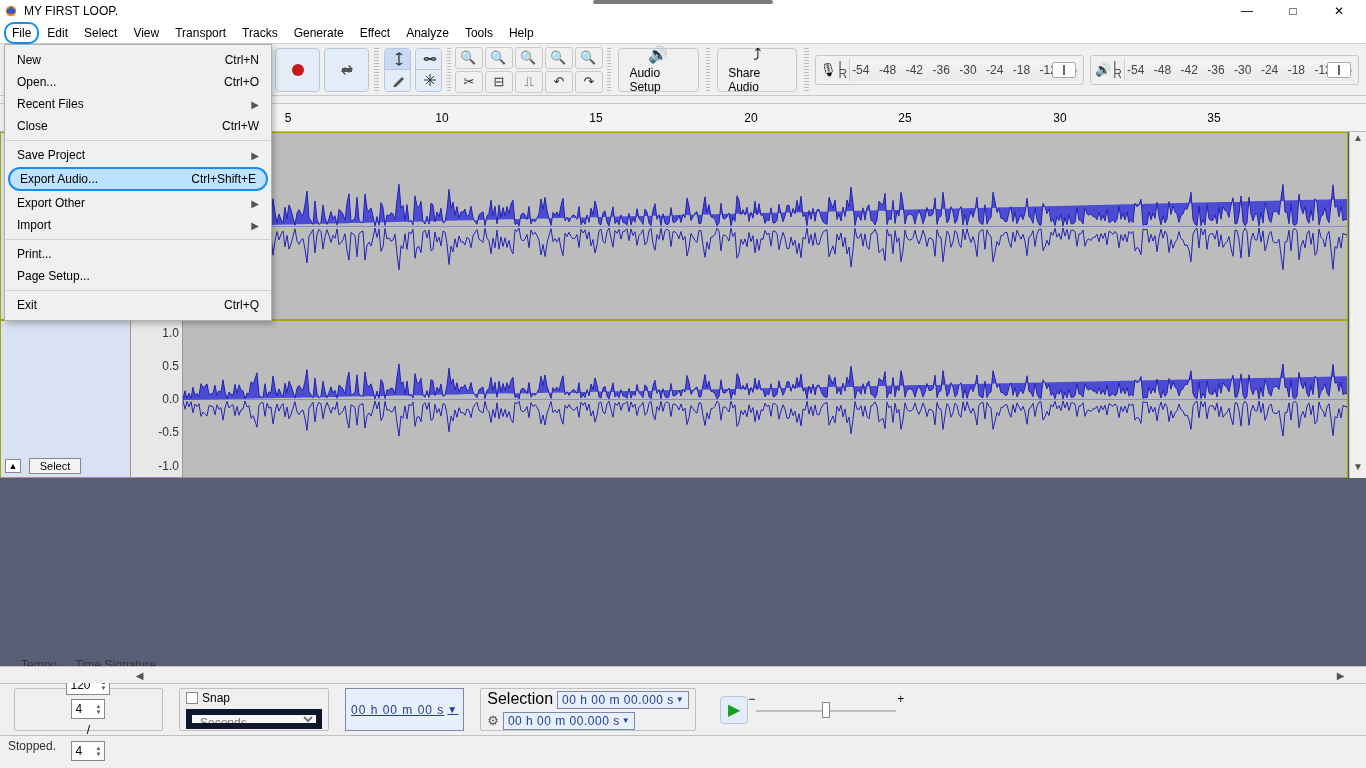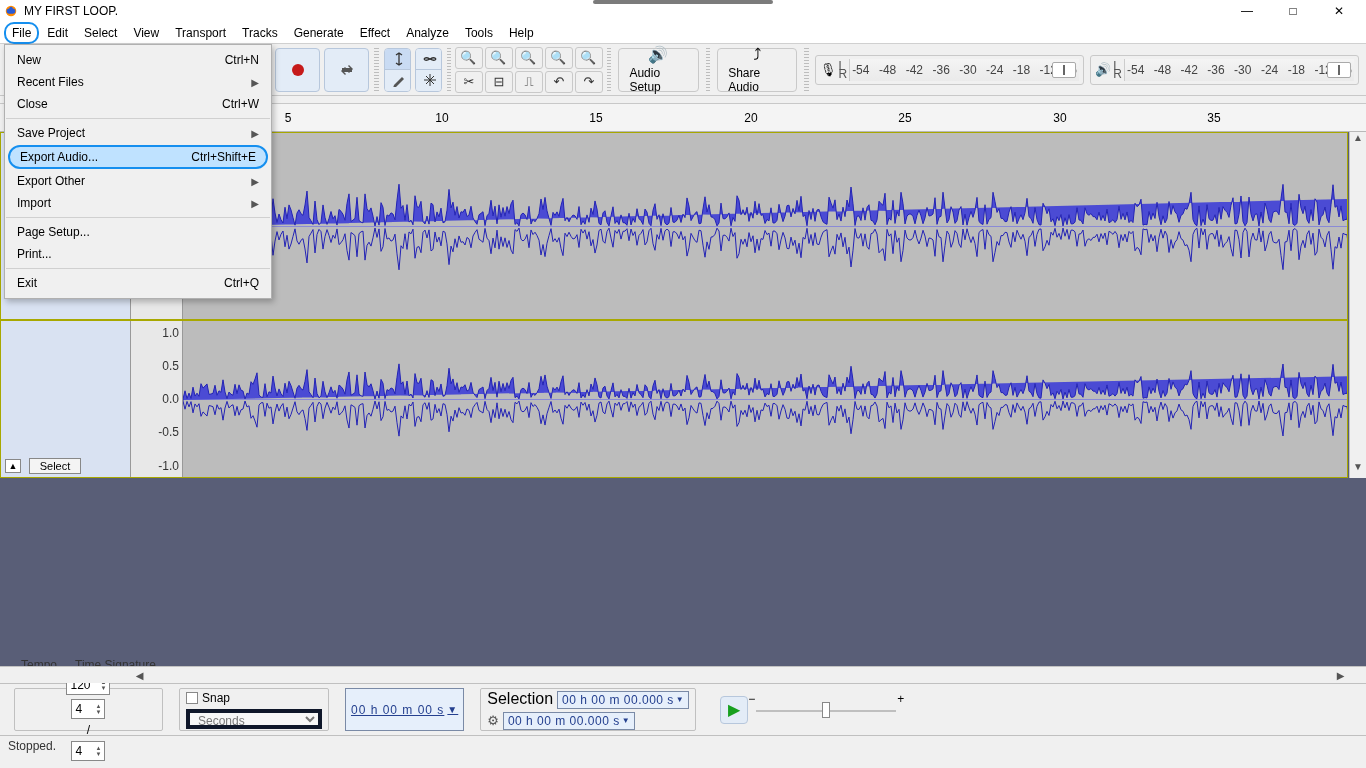--- a/index.html
+++ b/index.html
@@ -88,21 +88,21 @@
 
 .bottom-strip { height: 52px; background: #f0f0f0; border-top: 1px solid #c0c0c0; display: flex; align-items: stretch; padding: 4px 6px; gap: 8px; }
 .panel { border: 1px solid #c0c0c0; background: #f0f0f0; border-radius: 2px; padding: 3px 6px; display: flex; flex-direction: column; justify-content: center; }
 .panel .lbls { display:flex; gap: 18px; font-size: 11px; color: #333; margin-bottom: 3px;}
 .panel .ctrls { display: flex; align-items: center; gap: 4px; flex-direction: column; }
 .spin { width: 44px; height: 20px; border: 1px solid #888; background: #fff; display: flex; align-items: center; padding: 0 3px; font-size: 12px; }
 .spin .arrows { margin-left: auto; display:flex; flex-direction:column; font-size:6px; line-height:6px; color:#555;}
 .snap-panel { width: 150px; }
 .snap-panel .chk { display:flex; align-items:center; gap:4px; font-size:12px; margin-bottom:4px;}
 .snap-panel .chk .box { width:12px; height:12px; border:1px solid #888; background:#fff;}
-.snap-panel select { width: 100%; height: 20px; border:4px solid #0f172a; background:#f7f7f7; font-size:12px; color:#777; padding:0 4px;}
+.snap-panel select { width: 100%; height: 20px; border:6px solid #0f172a; background:#f7f7f7; font-size:12px; color:#777; padding:0 4px;}
 .timecode { font-family: "Segoe UI", monospace; background: #e6effb; border: 1px solid #7a8aa6; padding: 2px 5px; font-size: 24px; color: #25408f; letter-spacing: 1px; display:flex; align-items:center;text-decoration:underline;}
 .timecode .dd { font-size: 10px; margin-left: 3px; color:#25408f;}
 .sel-panel .lbl { font-size: 16px; margin-bottom: 2px;}
 .sel-panel .row2 { display:flex; align-items:center; gap:4px;}
 .sel-panel .gear { font-size: 13px; color:#555;}
 .mini-tc { font-family: "Segoe UI", monospace; background: #e6effb; border: 1px solid #7a8aa6; padding: 1px 4px; font-size: 12px; color: #25408f; letter-spacing: .5px; display:flex; align-items:center;}
 .mini-tc .dd { font-size:8px; margin-left:2px;}
 .play-panel { display:flex; align-items:center; gap:8px; padding: 0 8px;}
 .play-ctrl { width:28px; height:28px; border:1px solid #b7c7dc; background:#e3ecf7; border-radius:4px; display:flex; align-items:center; justify-content:center; color:#17a01f; font-size:16px;}
 .speed-slider { width: 140px; height: 20px; position:relative;}
@@ -147,20 +147,24 @@
   <span class="menu-item">Tools</span>
   <span class="menu-item">Help</span>
 </div>
 
 <div class="dropdown">
   <div class="row">
       <span class="lbl">New</span>
       <span class="accel">Ctrl+N</span>
     </div>
   <div class="row">
+      <span class="lbl">Open...</span>
+      <span class="accel">Ctrl+O</span>
+    </div>
+  <div class="row">
       <span class="lbl">Recent Files</span>
       <span class="arrow">▶</span>
     </div>
   <div class="row">
       <span class="lbl">Close</span>
       <span class="accel">Ctrl+W</span>
     </div>
   <div class="sep"></div>
   <div class="row">
       <span class="lbl">Save Project</span>
@@ -173,24 +177,24 @@
   <div class="row">
       <span class="lbl">Export Other</span>
       <span class="arrow">▶</span>
     </div>
   <div class="row">
       <span class="lbl">Import</span>
       <span class="arrow">▶</span>
     </div>
   <div class="sep"></div>
   <div class="row">
+      <span class="lbl">Print...</span>
+    </div>
+  <div class="row">
       <span class="lbl">Page Setup...</span>
-    </div>
-  <div class="row">
-      <span class="lbl">Print...</span>
     </div>
   <div class="sep"></div>
   <div class="row">
       <span class="lbl">Exit</span>
       <span class="accel">Ctrl+Q</span>
     </div>
 </div>
 
 <div class="toolbar">
   <div class="grip"></div>

